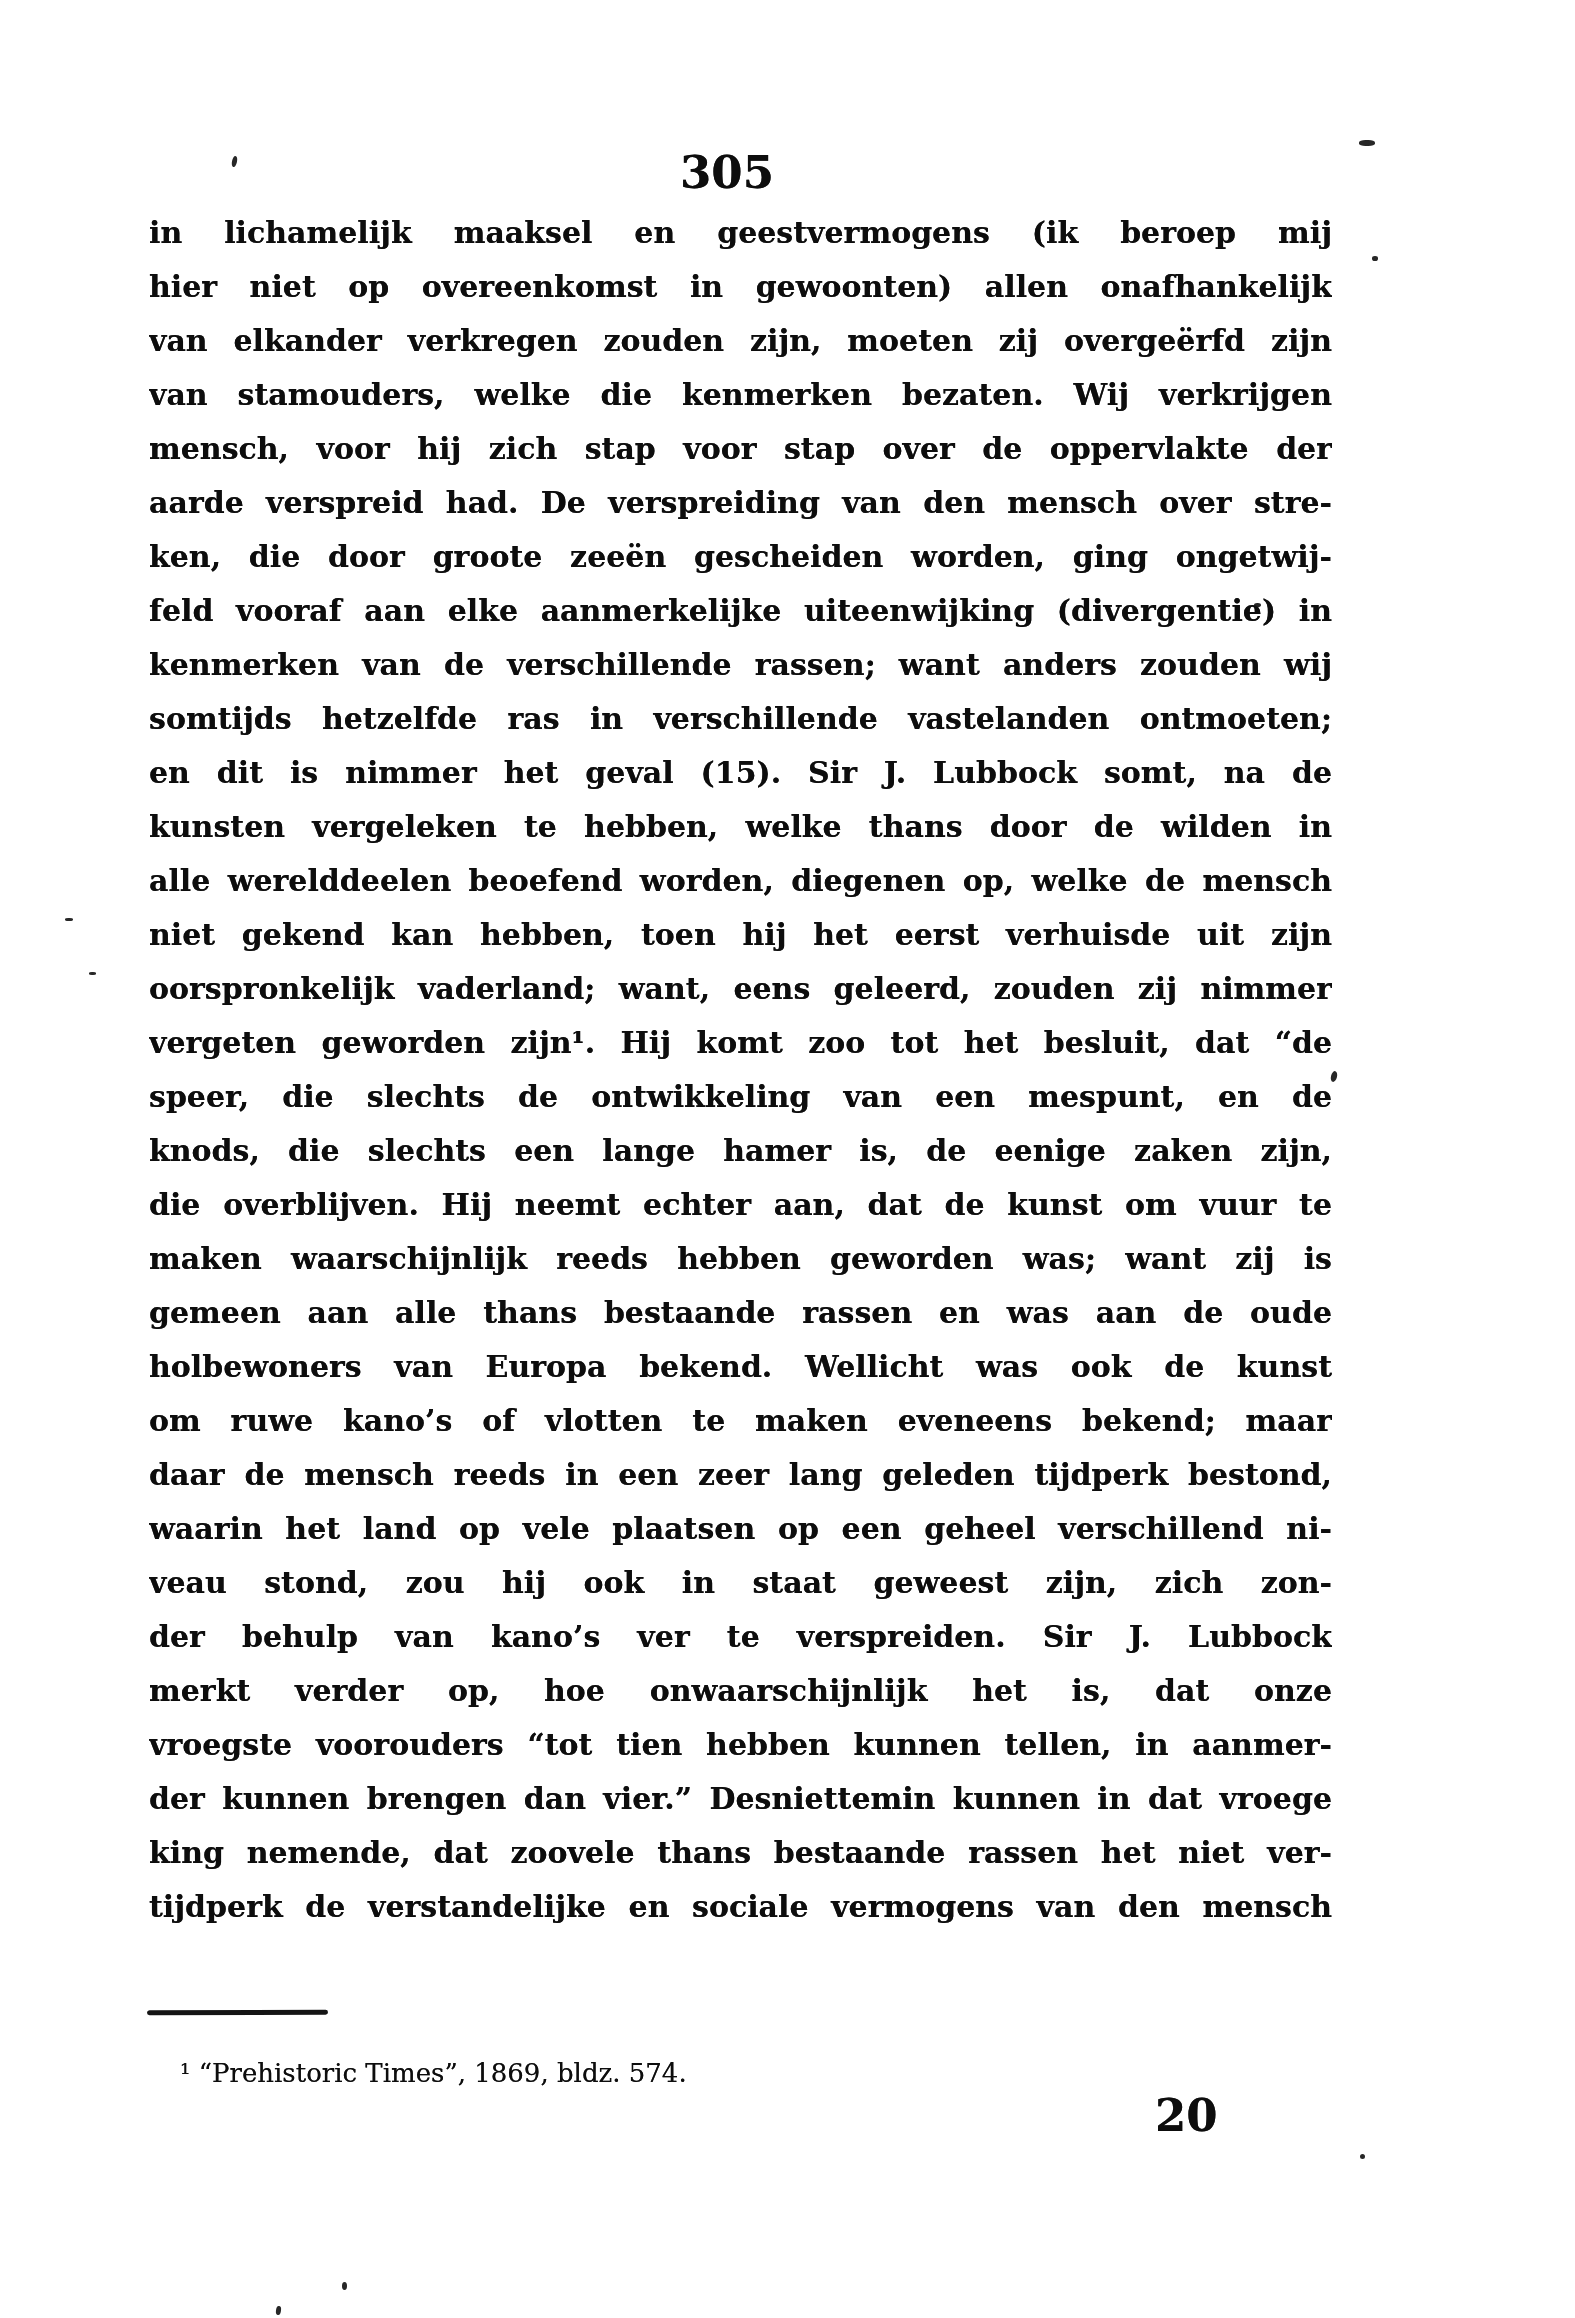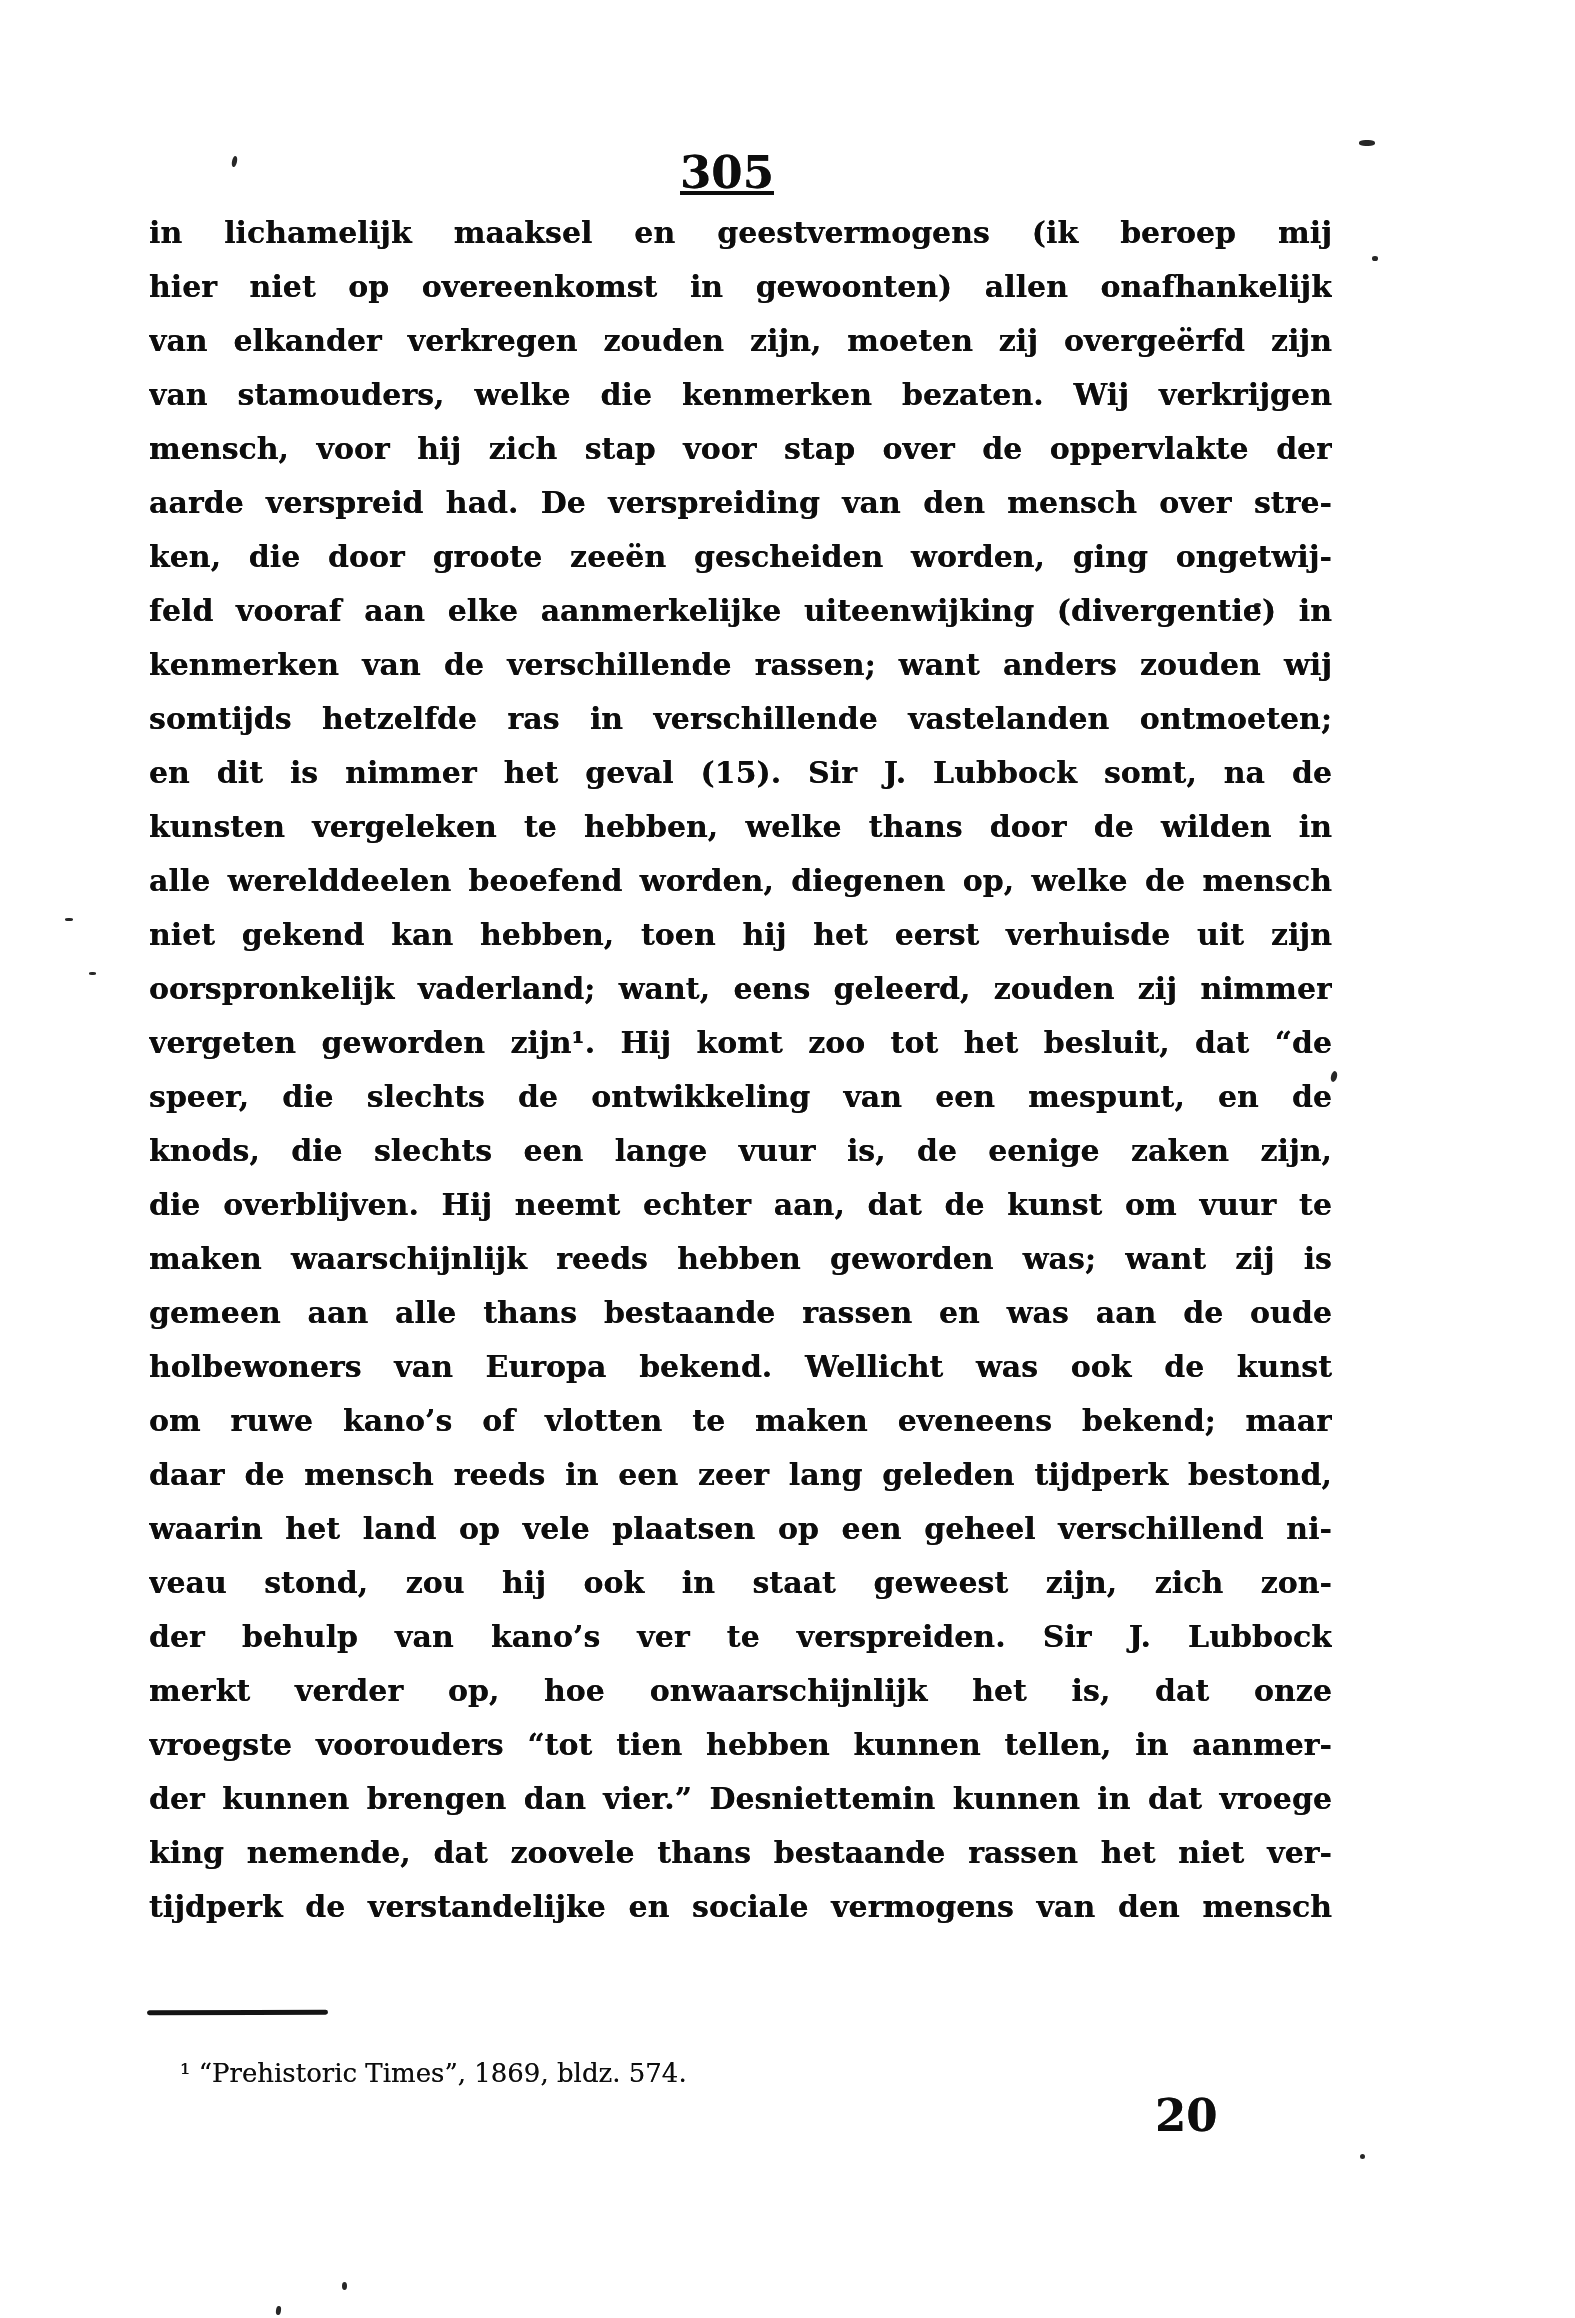--- a/index.html
+++ b/index.html
@@ -19,21 +19,20 @@
   .page-number {
     position: absolute;
     left: 611px;
     top: 147px;
     width: 232px;
     text-align: center;
     font-size: 45px;
     line-height: 51px;
     font-weight: bold;
     text-shadow: 0 0 0.5px rgba(0,0,0,0.75);
-    text-decoration: underline;
   }
   .body-text {
     position: absolute;
     left: 149px;
     top: 206px;
     width: 1183px;
     font-size: 30px;
     line-height: 54px;
     font-weight: bold;
     text-shadow: 0 0 0.5px rgba(0,0,0,0.7);
@@ -107,21 +106,21 @@
     <div class="line">feld vooraf aan elke aanmerkelijke uiteenwijking (divergentie) in</div>
     <div class="line">kenmerken van de verschillende rassen; want anders zouden wij</div>
     <div class="line">somtijds hetzelfde ras in verschillende vastelanden ontmoeten;</div>
     <div class="line">en dit is nimmer het geval (15). Sir J. Lubbock somt, na de</div>
     <div class="line">kunsten vergeleken te hebben, welke thans door de wilden in</div>
     <div class="line">alle werelddeelen beoefend worden, diegenen op, welke de mensch</div>
     <div class="line">niet gekend kan hebben, toen hij het eerst verhuisde uit zijn</div>
     <div class="line">oorspronkelijk vaderland; want, eens geleerd, zouden zij nimmer</div>
     <div class="line">vergeten geworden zijn¹. Hij komt zoo tot het besluit, dat “de</div>
     <div class="line">speer, die slechts de ontwikkeling van een mespunt, en de</div>
-    <div class="line">knods, die slechts een lange vuur is, de eenige zaken zijn,</div>
+    <div class="line">knods, die slechts een lange hamer is, de eenige zaken zijn,</div>
     <div class="line">die overblijven. Hij neemt echter aan, dat de kunst om vuur te</div>
     <div class="line">maken waarschijnlijk reeds hebben geworden was; want zij is</div>
     <div class="line">gemeen aan alle thans bestaande rassen en was aan de oude</div>
     <div class="line">holbewoners van Europa bekend. Wellicht was ook de kunst</div>
     <div class="line">om ruwe kano’s of vlotten te maken eveneens bekend; maar</div>
     <div class="line">daar de mensch reeds in een zeer lang geleden tijdperk bestond,</div>
     <div class="line">waarin het land op vele plaatsen op een geheel verschillend ni-</div>
     <div class="line">veau stond, zou hij ook in staat geweest zijn, zich zon-</div>
     <div class="line">der behulp van kano’s ver te verspreiden. Sir J. Lubbock</div>
     <div class="line">merkt verder op, hoe onwaarschijnlijk het is, dat onze</div>

